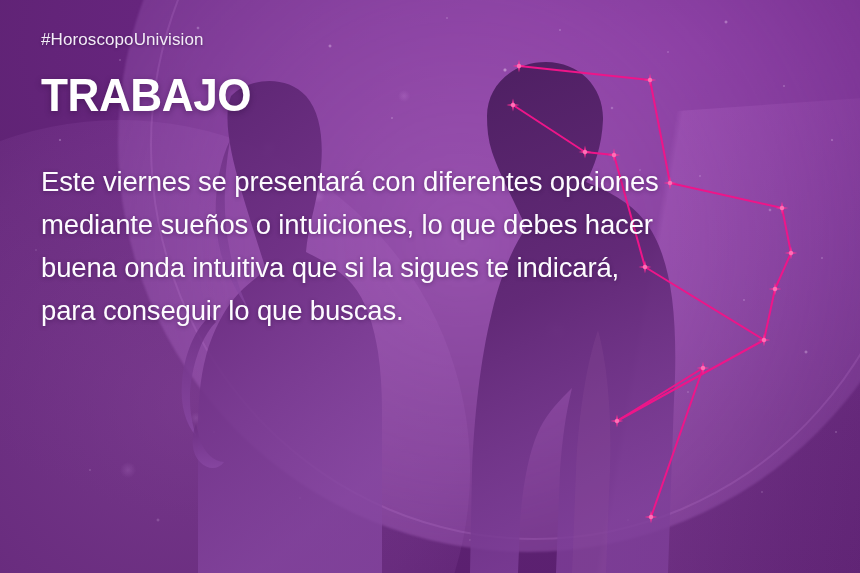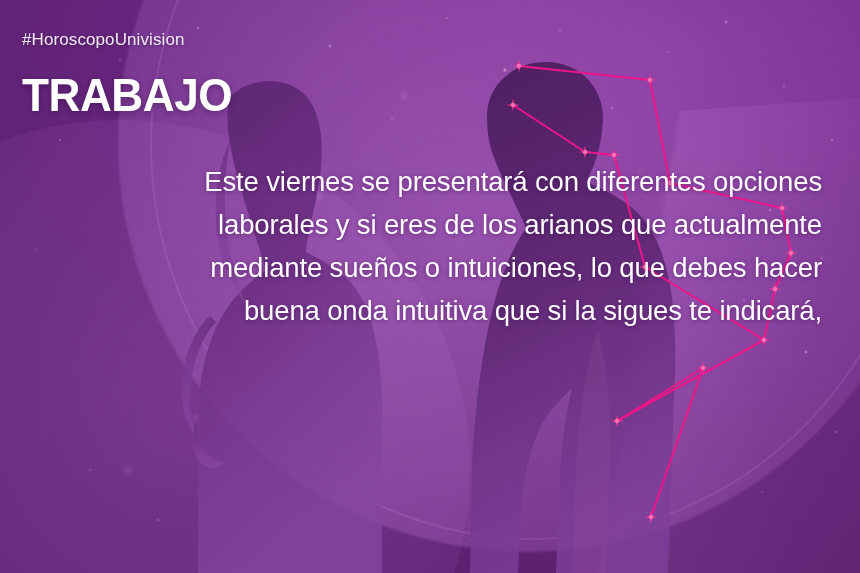--- a/index.html
+++ b/index.html
@@ -145,21 +145,21 @@
   
   #silhouettes { position:absolute; inset:0; pointer-events:none; }
 
   
   #constellation { position:absolute; inset:0; pointer-events:none; }
 
   
   #content {
     position: relative;
     z-index: 5;
-    padding: 30px 34px 0 22px;
+    padding: 30px 34px 0 41px;
   }
 
   #hashtag {
     color: #f3ecf7;
     font-size: 17px;
     letter-spacing: .1px;
     font-weight: 400;
     margin: 0;
     text-shadow: 0 1px 3px rgba(40,10,55,.45);
   }
@@ -178,21 +178,20 @@
 
   #body-copy {
     margin: 42px 0 0 0;
     color: #fdfbff;
     font-size: 27.5px;
     line-height: 43px;
     font-weight: 400;
     letter-spacing: -0.15px;
     max-width: 800px;
     text-shadow: 0 1px 4px rgba(45,12,60,.45);
-    text-align: right;
   }
   #body-copy .ln { display: block; white-space: nowrap; }
 </style>
 </head>
 <body>
 
 <div id="card">
 
   <div id="bg-base" class="bg-layer"></div>
   <div id="bg-glow-left" class="bg-layer"></div>
@@ -354,19 +353,19 @@
           <circle cx="651" cy="517" r="2.2" fill="#ff6fb6"></circle>
         </g>
       </g>
   </svg>
 
   <div id="content">
     <p id="hashtag">#HoroscopoUnivision</p>
     <h1 id="headline">TRABAJO</h1>
     <div id="body-copy">
         <span class="ln">Este viernes se presentará con diferentes opciones</span>
-        <span class="ln">laborales y si eres de los arianos que actualmente</span>
         <span class="ln">mediante sueños o intuiciones, lo que debes hacer</span>
         <span class="ln">buena onda intuitiva que si la sigues te indicará,</span>
+        <span class="ln">para conseguir lo que buscas.</span>
       </div>
   </div>
 
 </div>
 
 </body></html>

